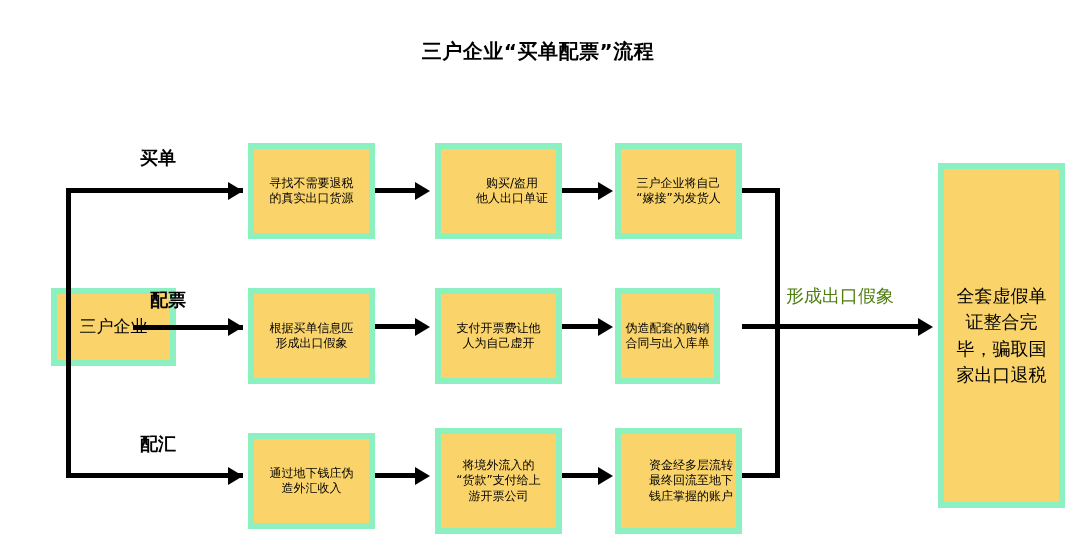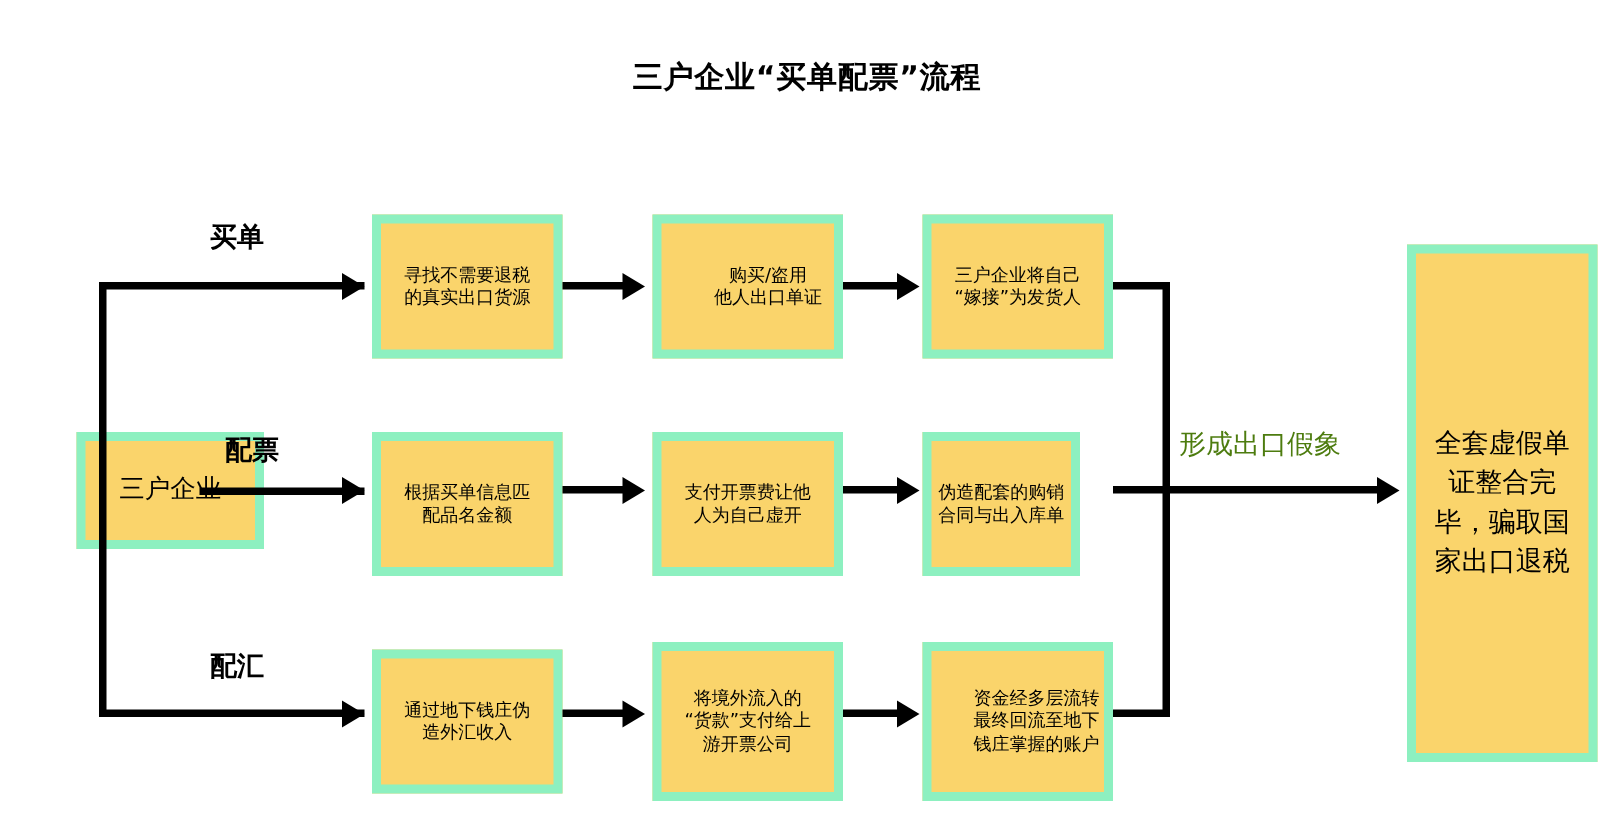--- a/index.html
+++ b/index.html
@@ -120,21 +120,21 @@
   <div class="hline" style="left:562px; top:188px; width:43px;"></div>
   <div class="arrowhead" style="left:598px; top:182px;"></div>
 
   <div class="node" style="left:615px; top:143px; width:127px; height:96px;">
     <span class="node-text">三户企业将自己
 “嫁接”为发货人</span>
   </div>
 
   <div class="node" style="left:248px; top:288px; width:127px; height:96px;">
     <span class="node-text">根据买单信息匹
-配品名金额</span>
+形成出口假象</span>
   </div>
   <div class="hline" style="left:375px; top:324px; width:45px;"></div>
   <div class="arrowhead" style="left:415px; top:318px;"></div>
 
   <div class="node" style="left:435px; top:288px; width:127px; height:96px;">
     <span class="node-text">支付开票费让他
 人为自己虚开</span>
   </div>
   <div class="hline" style="left:562px; top:324px; width:43px;"></div>
   <div class="arrowhead" style="left:598px; top:318px;"></div>

